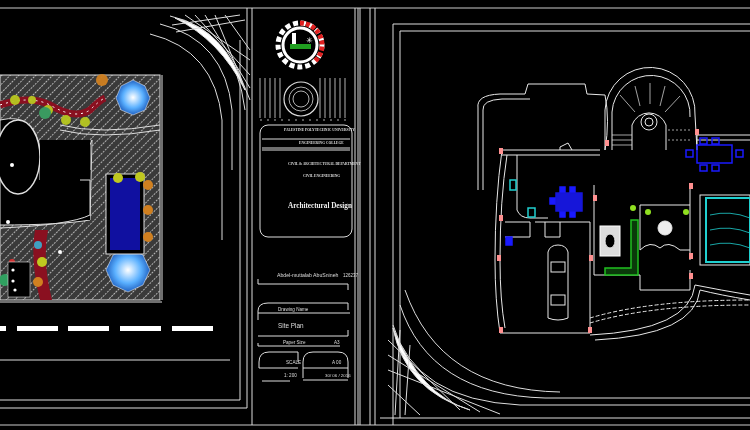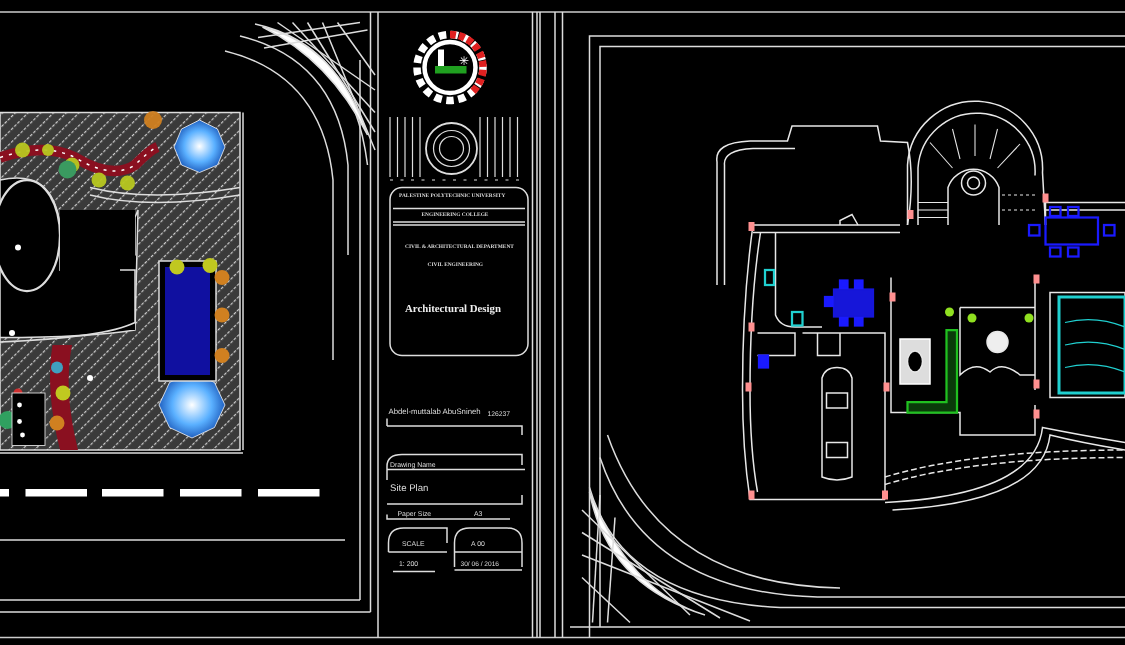--- a/index.html
+++ b/index.html
@@ -1,19 +1,19 @@
 <!DOCTYPE html>
 <html><head>
 <meta charset="utf-8">
 <style>
   html, body { margin:0; padding:0; background:#000; }
   body { width:750px; height:430px; position:relative; overflow:hidden; font-family:"Liberation Serif", serif; }
   .abs { position:absolute; }
   svg { position:absolute; left:0; top:0; }
-  .tb-text { position:absolute; color:#ddd; white-space:nowrap; }
+  .tb-text { position:absolute; color:#ddd; white-space:nowrap;margin-left:18px; }
   .tb-serif { font-family:"Liberation Serif", serif; font-weight:bold; }
   .tb-sans { font-family:"Liberation Sans", sans-serif; }
 </style>
 </head>
 <body>
 
 <div class="abs" style="left:0;top:0;width:750px;height:430px;">
 <svg width="750" height="430" viewBox="0 0 750 430">
   <defs>
     <pattern id="hatch" width="6" height="6" patternUnits="userSpaceOnUse" patternTransform="rotate(45)">

